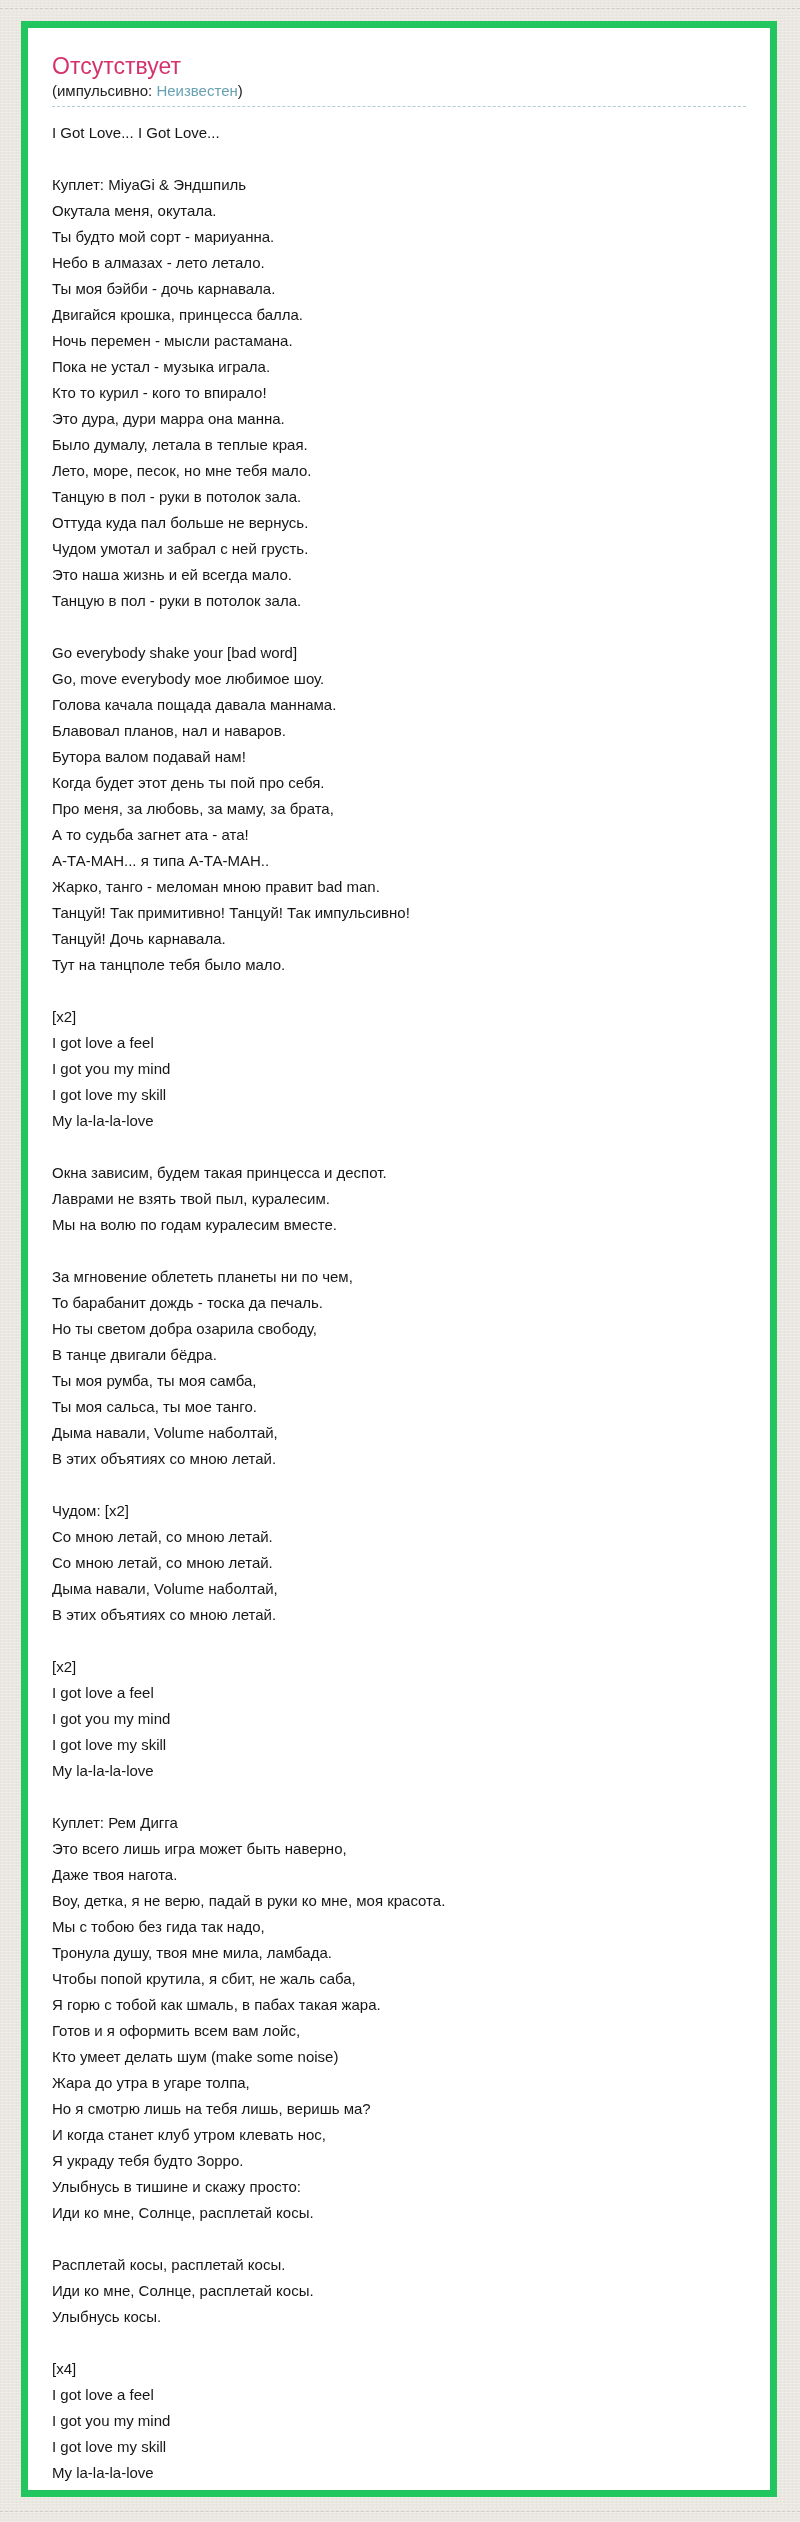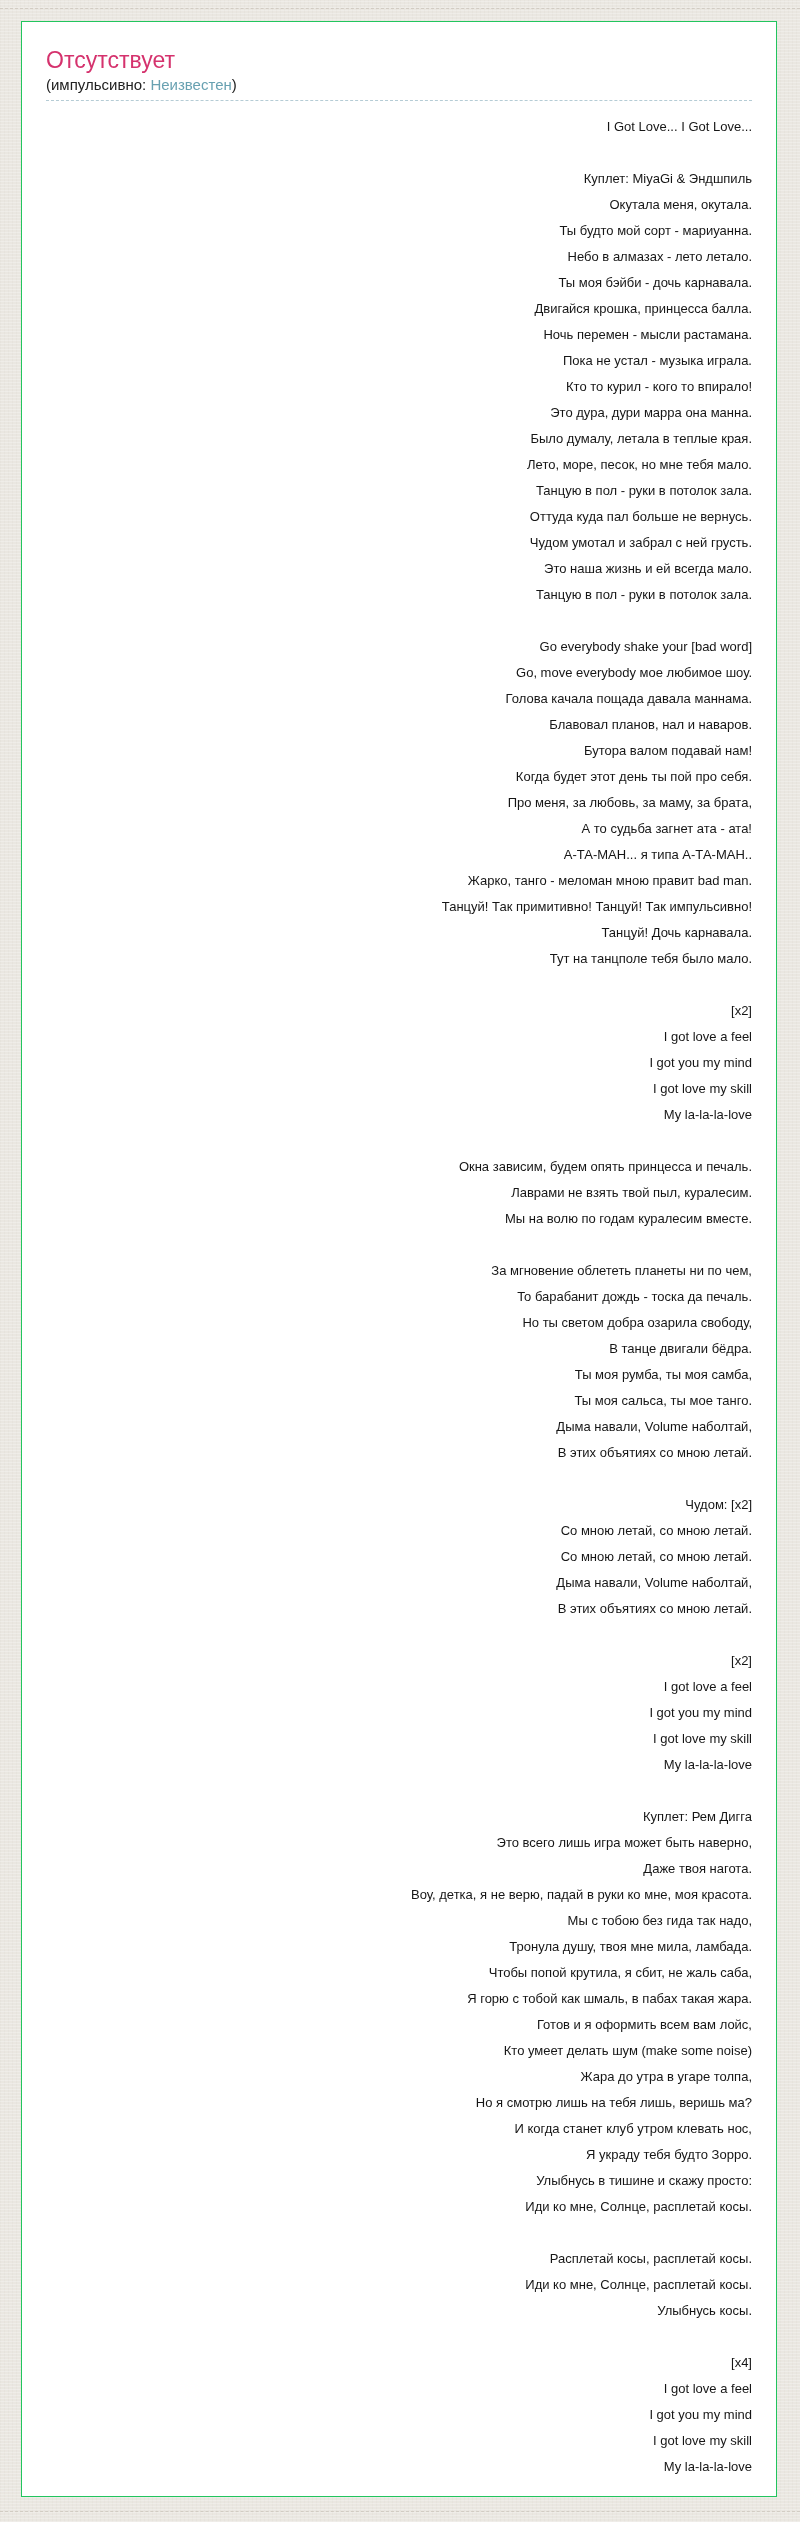--- a/index.html
+++ b/index.html
@@ -26,21 +26,21 @@
   .page-dash.top { top: 8px; }
   .page-dash.bottom { top: 2511px; }
 
   .card {
     position: absolute;
     left: 21px;
     top: 21px;
     width: 756px;
     height: 2476px;
     background: #ffffff;
-    border: 1px solid #22c55e;
+    border: 7px solid #22c55e;
     box-sizing: border-box;
     padding: 26px 24px 0 24px;
   }
 
   .song-title {
     margin: 0 0 3px 0;
     font-size: 23px;
     line-height: 25px;
     font-weight: 400;
     color: #d5326d;
@@ -55,24 +55,23 @@
   }
   .artist-link {
     color: #68a1b1;
     text-decoration: none;
     cursor: pointer;
     text-align: right;
   }
 
   .lyrics {
     margin-top: 13px;
-    font-size: 13px;
+    font-size: 15px;
     line-height: 26px;
     color: #161616;
-    text-align: right;
   }
   .lyrics p.stanza {
     margin: 0 0 26px 0;
   }
   .lyrics p.stanza:last-child {
     margin-bottom: 0;
   }
 </style>
 </head>
 <body>
@@ -85,21 +84,21 @@
   <div class="artist-row">
     <span>(импульсивно:</span>
     <a class="artist-link">Неизвестен</a><span>)</span>
   </div>
 
   <div class="lyrics">
       <p class="stanza"><span>I Got Love... I Got Love...</span></p>
       <p class="stanza"><span>Куплет: MiyaGi &amp; Эндшпиль</span><br><span>Окутала меня, окутала.</span><br><span>Ты будто мой сорт - мариуанна.</span><br><span>Небо в алмазах - лето летало.</span><br><span>Ты моя бэйби - дочь карнавала.</span><br><span>Двигайся крошка, принцесса балла.</span><br><span>Ночь перемен - мысли растамана.</span><br><span>Пока не устал - музыка играла.</span><br><span>Кто то курил - кого то впирало!</span><br><span>Это дура, дури марра она манна.</span><br><span>Было думалу, летала в теплые края.</span><br><span>Лето, море, песок, но мне тебя мало.</span><br><span>Танцую в пол - руки в потолок зала.</span><br><span>Оттуда куда пал больше не вернусь.</span><br><span>Чудом умотал и забрал с ней грусть.</span><br><span>Это наша жизнь и ей всегда мало.</span><br><span>Танцую в пол - руки в потолок зала.</span></p>
       <p class="stanza"><span>Go everybody shake your [bad word]</span><br><span>Go, move everybody мое любимое шоу.</span><br><span>Голова качала пощада давала маннама.</span><br><span>Блавовал планов, нал и наваров.</span><br><span>Бутора валом подавай нам!</span><br><span>Когда будет этот день ты пой про себя.</span><br><span>Про меня, за любовь, за маму, за брата,</span><br><span>А то судьба загнет ата - ата!</span><br><span>А-ТА-МАН... я типа А-ТА-МАН..</span><br><span>Жарко, танго - меломан мною правит bad man.</span><br><span>Танцуй! Так примитивно! Танцуй! Так импульсивно!</span><br><span>Танцуй! Дочь карнавала.</span><br><span>Тут на танцполе тебя было мало.</span></p>
       <p class="stanza"><span>[x2]</span><br><span>I got love a feel</span><br><span>I got you my mind</span><br><span>I got love my skill</span><br><span>My la-la-la-love</span></p>
-      <p class="stanza"><span>Окна зависим, будем опять принцесса и печаль.</span><br><span>Лаврами не взять твой пыл, куралесим.</span><br><span>Мы на волю по годам куралесим вместе.</span></p>
+      <p class="stanza"><span>Окна зависим, будем такая принцесса и деспот.</span><br><span>Лаврами не взять твой пыл, куралесим.</span><br><span>Мы на волю по годам куралесим вместе.</span></p>
       <p class="stanza"><span>За мгновение облететь планеты ни по чем,</span><br><span>То барабанит дождь - тоска да печаль.</span><br><span>Но ты светом добра озарила свободу,</span><br><span>В танце двигали бёдра.</span><br><span>Ты моя румба, ты моя самба,</span><br><span>Ты моя сальса, ты мое танго.</span><br><span>Дыма навали, Volume наболтай,</span><br><span>В этих объятиях со мною летай.</span></p>
       <p class="stanza"><span>Чудом: [x2]</span><br><span>Со мною летай, со мною летай.</span><br><span>Со мною летай, со мною летай.</span><br><span>Дыма навали, Volume наболтай,</span><br><span>В этих объятиях со мною летай.</span></p>
       <p class="stanza"><span>[x2]</span><br><span>I got love a feel</span><br><span>I got you my mind</span><br><span>I got love my skill</span><br><span>My la-la-la-love</span></p>
       <p class="stanza"><span>Куплет: Рем Дигга</span><br><span>Это всего лишь игра может быть наверно,</span><br><span>Даже твоя нагота.</span><br><span>Воу, детка, я не верю, падай в руки ко мне, моя красота.</span><br><span>Мы с тобою без гида так надо,</span><br><span>Тронула душу, твоя мне мила, ламбада.</span><br><span>Чтобы попой крутила, я сбит, не жаль саба,</span><br><span>Я горю с тобой как шмаль, в пабах такая жара.</span><br><span>Готов и я оформить всем вам лойс,</span><br><span>Кто умеет делать шум (make some noise)</span><br><span>Жара до утра в угаре толпа,</span><br><span>Но я смотрю лишь на тебя лишь, веришь ма?</span><br><span>И когда станет клуб утром клевать нос,</span><br><span>Я украду тебя будто Зорро.</span><br><span>Улыбнусь в тишине и скажу просто:</span><br><span>Иди ко мне, Солнце, расплетай косы.</span></p>
       <p class="stanza"><span>Расплетай косы, расплетай косы.</span><br><span>Иди ко мне, Солнце, расплетай косы.</span><br><span>Улыбнусь косы.</span></p>
       <p class="stanza"><span>[x4]</span><br><span>I got love a feel</span><br><span>I got you my mind</span><br><span>I got love my skill</span><br><span>My la-la-la-love</span></p>
     </div>
 </div>
 
 <div class="page-dash bottom"></div>

